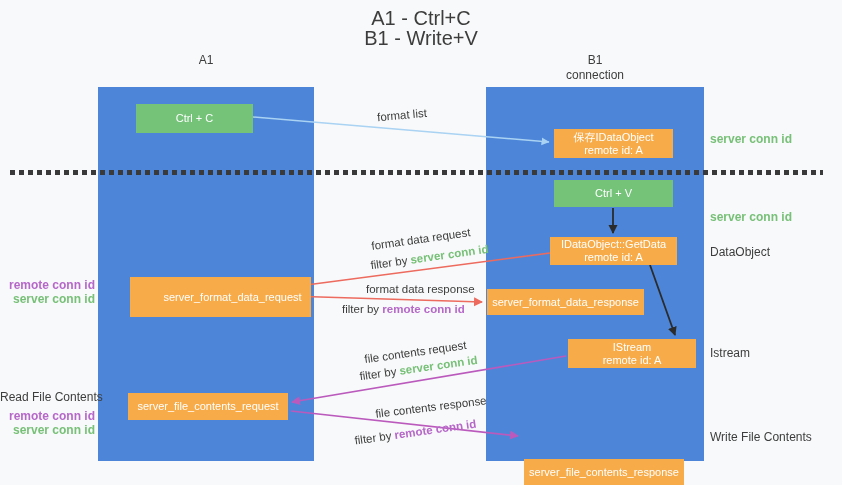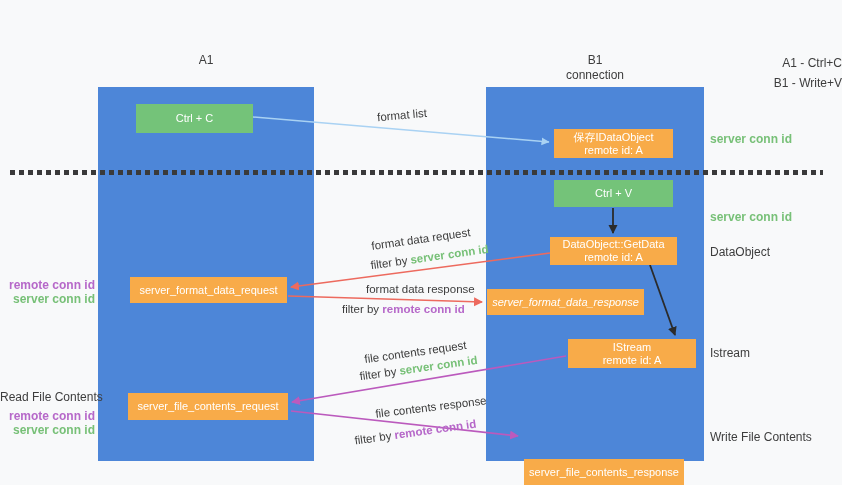--- a/index.html
+++ b/index.html
@@ -9,21 +9,21 @@
     --separator-dark:#3a3a3a;
   }
   html,body{margin:0;padding:0;}
   body{
     width:842px;height:485px;position:relative;overflow:hidden;
     background:var(--background);
     font-family:"Liberation Sans","DejaVu Sans",sans-serif;
     color:var(--text-dark);
   }
   .abs{position:absolute;}
-  .title{left:0;right:0;top:8px;text-align:right;font-size:12px;line-height:20px;color:var(--text-dark);margin-top:45px;}
+  .title{left:0;right:0;top:8px;text-align:center;font-size:20px;line-height:20px;color:var(--text-dark);}
   .lane-header{top:53px;text-align:center;font-size:12px;line-height:15px;color:var(--text-dark);}
   .lane{top:87px;height:374px;background:var(--lane-blue);}
   .node{display:flex;flex-direction:column;align-items:center;justify-content:center;
         text-align:center;color:#fff;font-size:11px;line-height:13px;}
   .node.green{background:var(--node-green);}
   .node.orange{background:var(--node-orange);}
   .node .sm{font-size:11px;}
   .sep{left:10px;top:170px;width:813px;height:5px;
        background:repeating-linear-gradient(90deg,var(--separator-dark) 0 5px,transparent 5px 9px);}
   .mid-label{white-space:nowrap;font-size:11.5px;color:var(--text-dark);transform-origin:center;}
@@ -84,27 +84,27 @@
   <div>Ctrl + C</div>
 </div>
 <div class="abs node orange" style="left:554px;top:129px;width:119px;height:29px;">
   <div class="sm">保存IDataObject</div>
   <div class="sm">remote id: A</div>
 </div>
 <div class="abs node green" style="left:554px;top:180px;width:119px;height:27px;">
   <div>Ctrl + V</div>
 </div>
 <div class="abs node orange" style="left:550px;top:237px;width:127px;height:28px;">
-  <div class="sm">DataObject::GetData</div>
+  <div class="sm">IDataObject::GetData</div>
   <div class="sm">remote id: A</div>
 </div>
-<div class="abs node orange" style="left:130px;top:277px;width:157px;height:26px;">
+<div class="abs node orange" style="left:130px;top:277px;width:157px;height:40px;padding-left:24px;">
   <div class="sm">server_format_data_request</div>
 </div>
-<div class="abs node orange" style="left:487px;top:289px;width:157px;height:26px;font-style:italic;">
+<div class="abs node orange" style="left:487px;top:289px;width:157px;height:26px;">
   <div class="sm">server_format_data_response</div>
 </div>
 <div class="abs node orange" style="left:568px;top:339px;width:128px;height:29px;">
   <div>IStream</div>
   <div>remote id: A</div>
 </div>
 <div class="abs node orange" style="left:128px;top:393px;width:160px;height:27px;">
   <div class="sm">server_file_contents_request</div>
 </div>
 <div class="abs node orange" style="left:524px;top:425px;width:160px;height:27px;margin-top:34px;">

